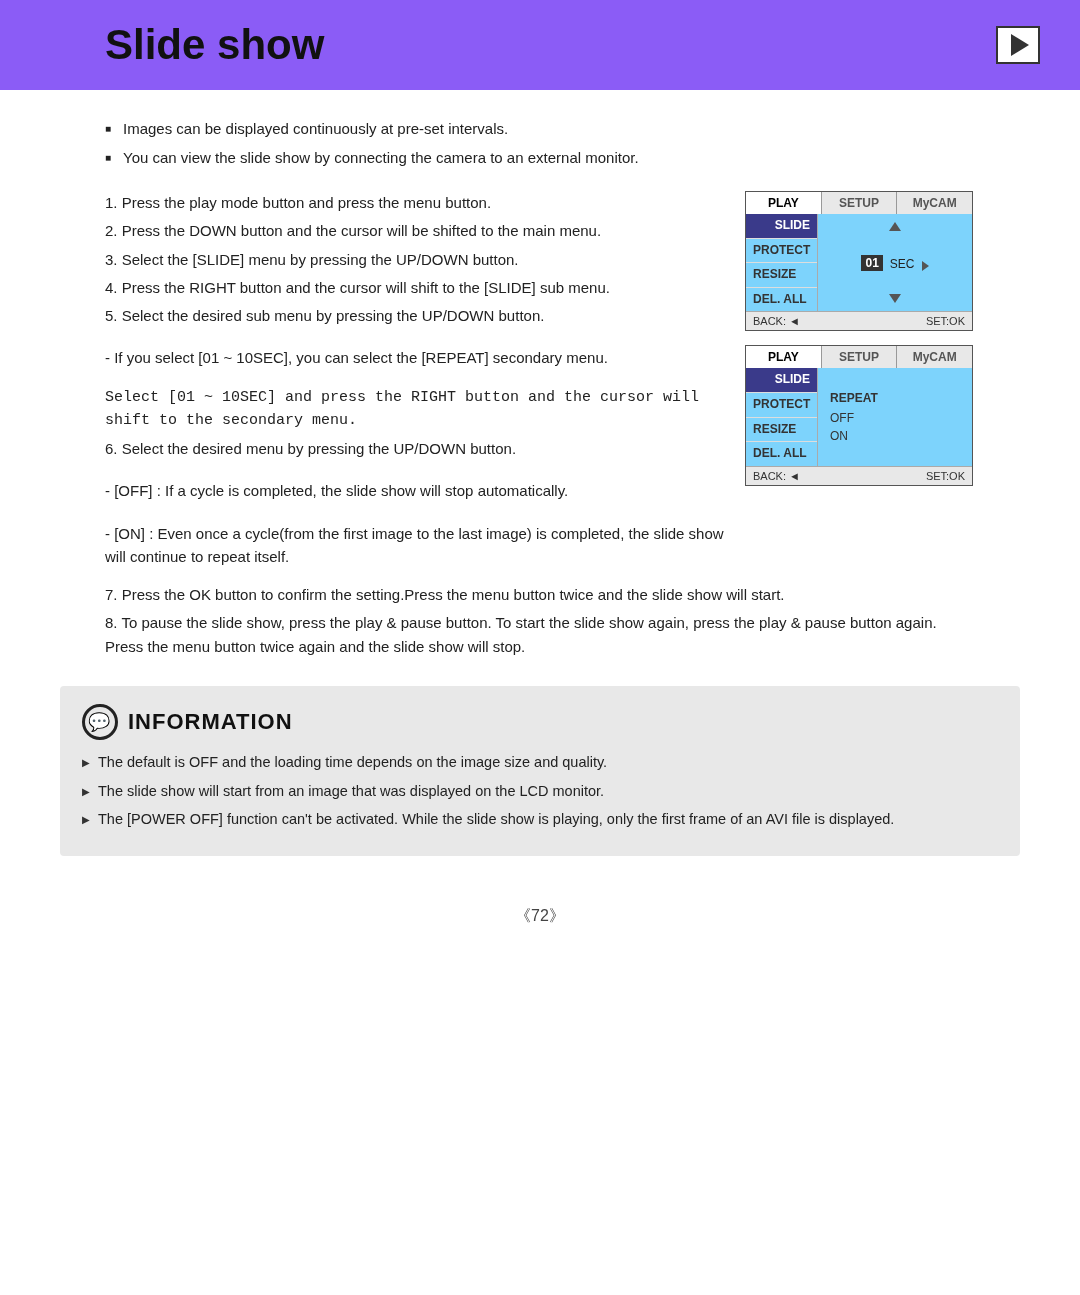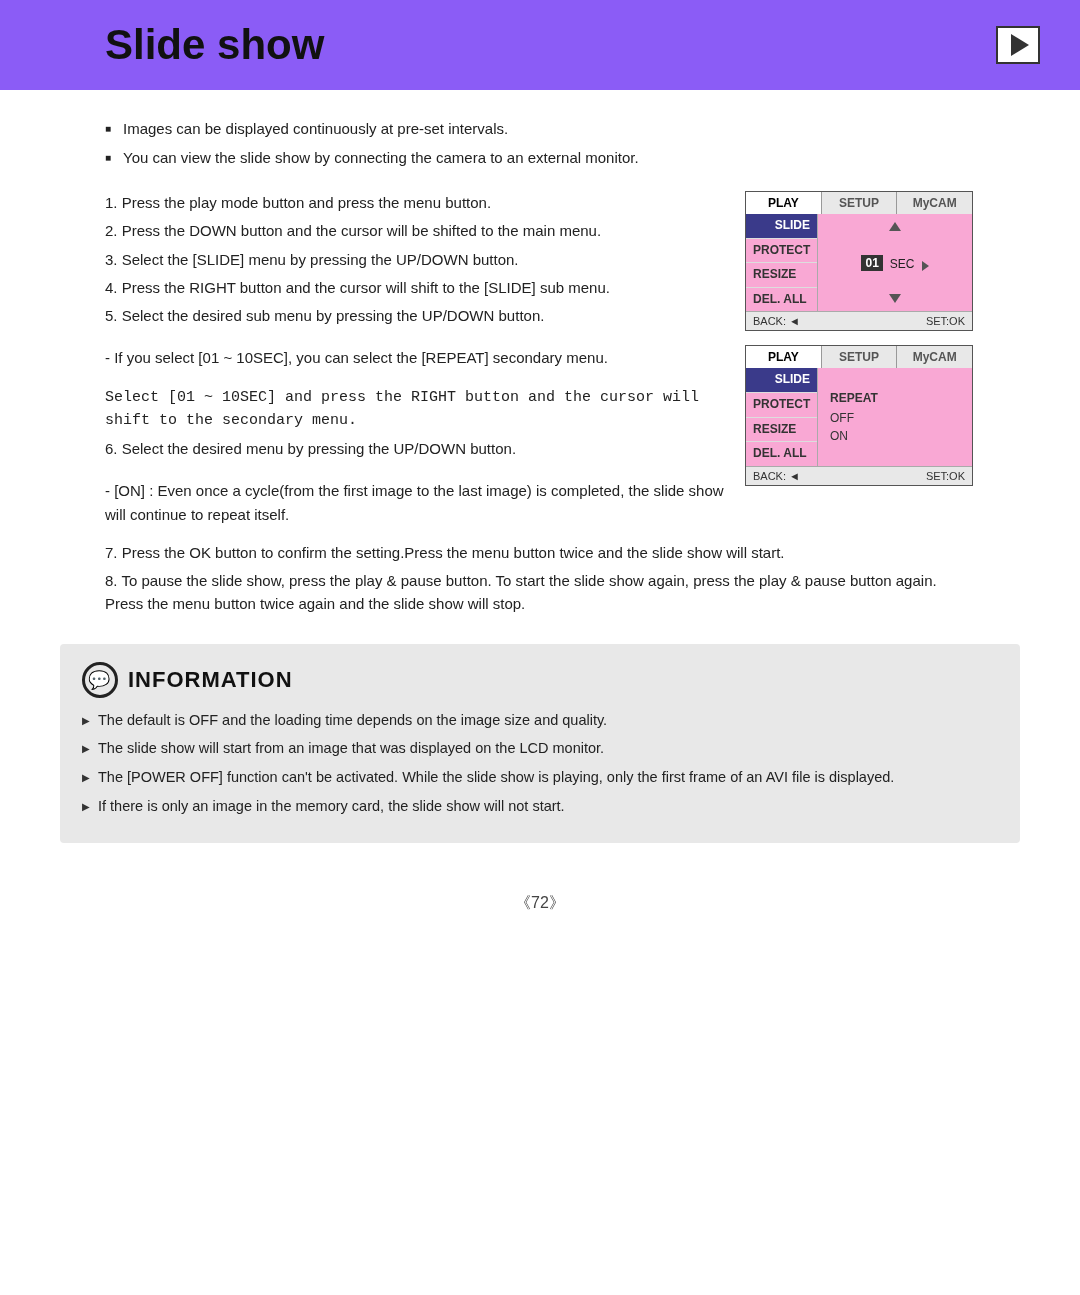--- a/index.html
+++ b/index.html
@@ -108,21 +108,21 @@
       font-size: 15px;
       line-height: 1.55;
       font-family: Liberation Mono, monospace;
     }
 
     
     .cam-menu {
       border: 1.5px solid #555;
       font-size: 12px;
       width: 228px;
-      background: #f9a8d4;
+      background: #7dd3fc;
     }
     .cam-menu-header {
       display: flex;
       background: #e8e8e8;
     }
     .cam-menu-tab {
       flex: 1;
       text-align: center;
       padding: 4px 2px;
       font-size: 12px;
@@ -323,20 +323,21 @@
     <div class="steps-column">
       <ol class="numbered-steps">
         <li><span>1. </span><span>Press the play mode button and press the menu button.</span></li>
         <li><span>2. </span><span>Press the DOWN button and the cursor will be shifted to the main menu.</span></li>
         <li><span>3. </span><span>Select the [SLIDE] menu by pressing the UP/DOWN button.</span></li>
         <li><span>4. </span><span>Press the RIGHT button and the cursor will shift to the [SLIDE] sub menu.</span></li>
         <li><span>5. </span><span>Select the desired sub menu by pressing the UP/DOWN button.</span></li>
         <li class="sub-item">- If you select [01 ~ 10SEC], you can select the [REPEAT] secondary menu.</li>
         <li class="sub-item-indent">Select [01 ~ 10SEC] and press the RIGHT button and the cursor will shift to the secondary menu.</li>
         <li><span>6. </span><span>Select the desired menu by pressing the UP/DOWN button.</span></li>
+        <li class="sub-item">- [OFF]  : If a cycle is completed, the slide show will stop automatically.</li>
         <li class="sub-item">- [ON]   : Even once a cycle(from the first image to the last image) is completed, the slide show will continue to repeat itself.</li>
       </ol>
     </div>
 
     <div class="menus-column">
 
       <div class="cam-menu">
         <div class="cam-menu-header">
           <div class="cam-menu-tab active">PLAY</div>
           <div class="cam-menu-tab">SETUP</div>
@@ -407,17 +408,16 @@
   <div class="info-header">
     <div class="info-icon">
       <span>💬</span>
     </div>
     <span class="info-title">INFORMATION</span>
   </div>
   <ul class="info-bullets">
     <li>The default is OFF and the loading time depends on the image size and quality.</li>
     <li>The slide show will start from an image that was displayed on the LCD monitor.</li>
     <li>The [POWER OFF] function can't be activated. While the slide show is playing, only the first frame of an AVI file is displayed.</li>
-    <li>If there is only an image in the memory card, the slide show will not start.</li>
   </ul>
 </div>
 
 <div class="page-number">《72》</div>
 
 </body></html>

